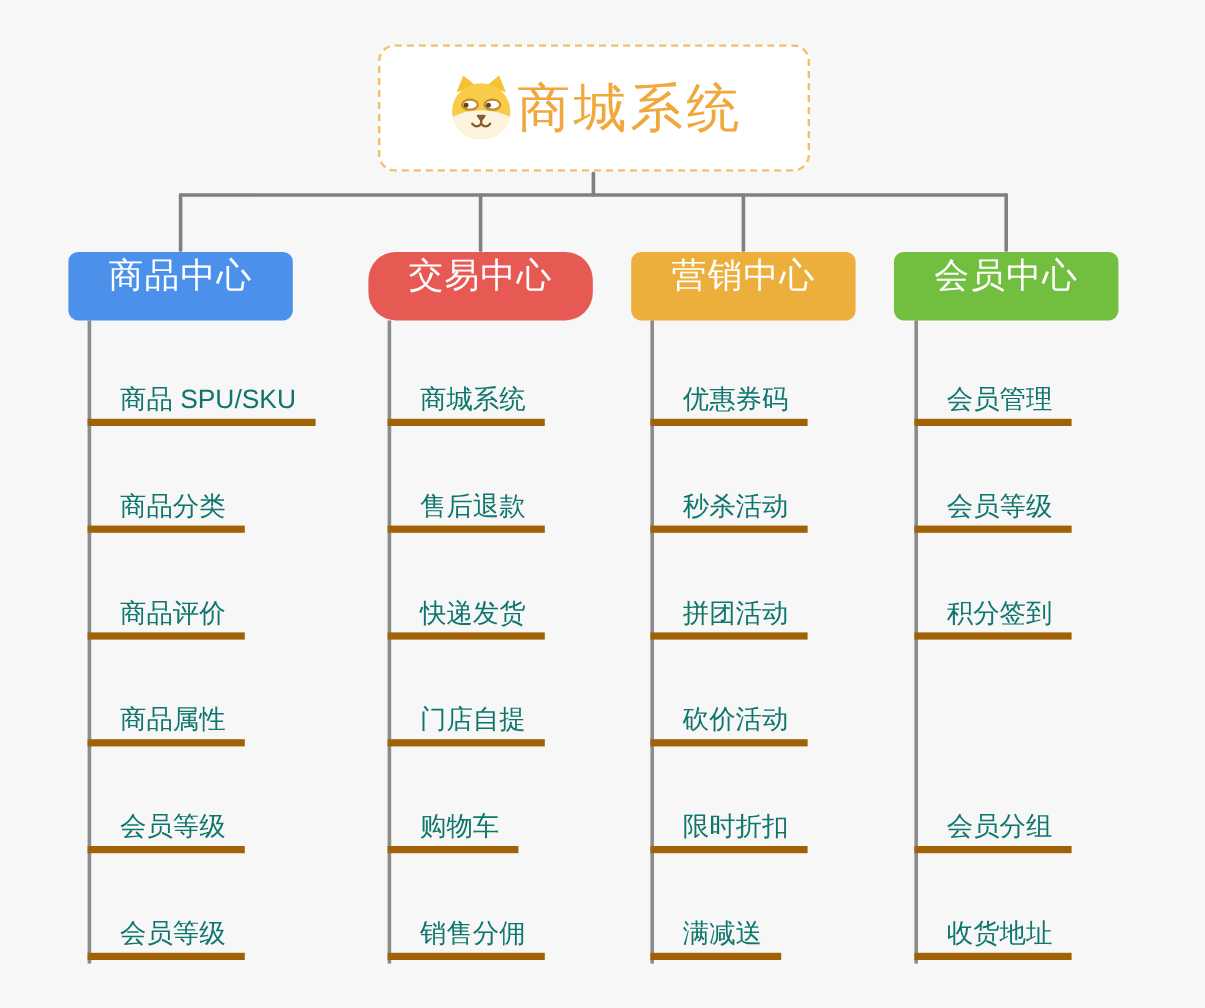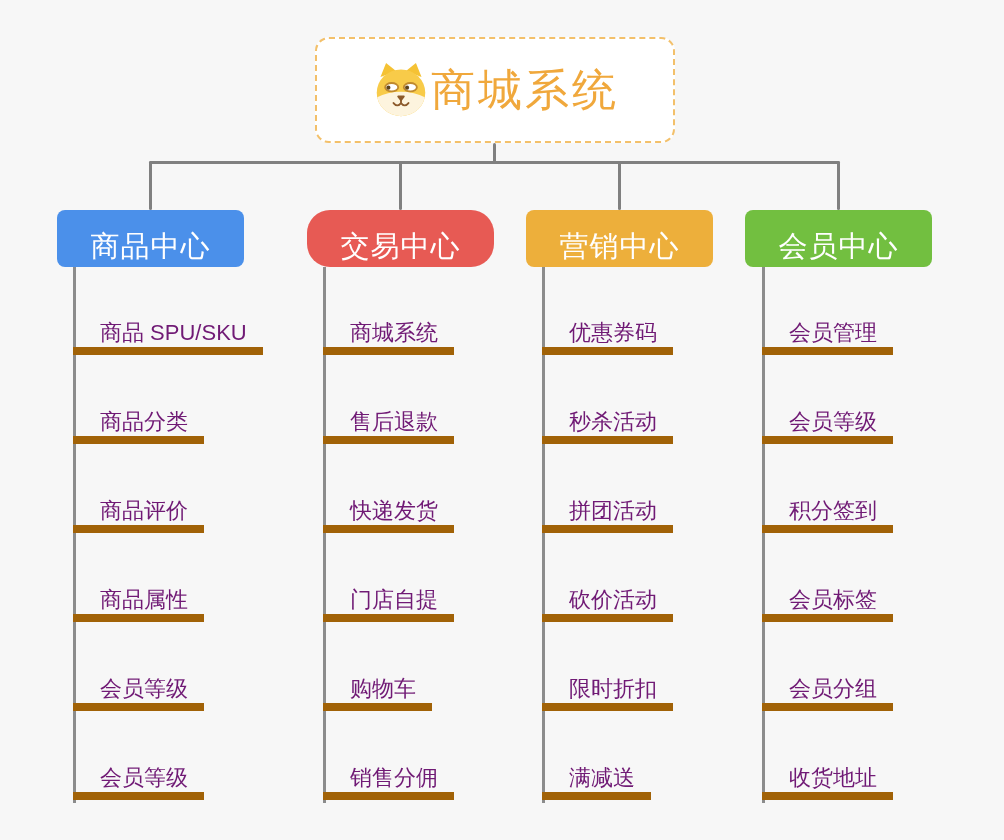--- a/index.html
+++ b/index.html
@@ -47,21 +47,21 @@
   }
   .dog { display: inline-flex; }
 
   
   .branch-header {
     position: absolute;
     top: 210px;
     width: 187px; height: 57px;
     border-radius: 8px;
     display: flex;
-    align-items: flex-end;
+    align-items: flex-start;
     justify-content: center;
     color: #ffffff;
     font-size: 29px;
     letter-spacing: 1px;
     cursor: default;
   }
   .bh-0 { left: 57px; }
   .bh-1 { left: 307px; border-radius: 23px; }
   .bh-2 { left: 526px; }
   .bh-3 { left: 745px; }
@@ -78,23 +78,23 @@
     width: 3px; height: 536px;
     background: #8c8c8c;
   }
   .leaf {
     position: absolute;
     left: 0;
     height: 42px;
     box-sizing: border-box;
     line-height: 40px;
     padding: 0 16px 0 27px;
-    border-bottom: 8px solid #a16207;
+    border-bottom: 6px solid #a16207;
     font-size: 22px;
-    color: #701a75;
+    color: #0f766e;
     white-space: nowrap;
     width: max-content;
   }
   .row-0 { top: 46px; }
   .row-1 { top: 135px; }
   .row-2 { top: 224px; }
   .row-3 { top: 313px; }
   .row-4 { top: 402px; }
   .row-5 { top: 491px; }
 </style>
@@ -176,18 +176,17 @@
     <div class="leaf row-3">砍价活动</div>
     <div class="leaf row-4">限时折扣</div>
     <div class="leaf row-5">满减送</div>
   </div>
 
   <div class="column col-3">
     <div class="trunk"></div>
     <div class="leaf row-0">会员管理</div>
     <div class="leaf row-1">会员等级</div>
     <div class="leaf row-2">积分签到</div>
-    <div class="leaf row-3">会员标签</div>
     <div class="leaf row-4">会员分组</div>
     <div class="leaf row-5">收货地址</div>
   </div>
 
 </div>
 
 </body></html>

